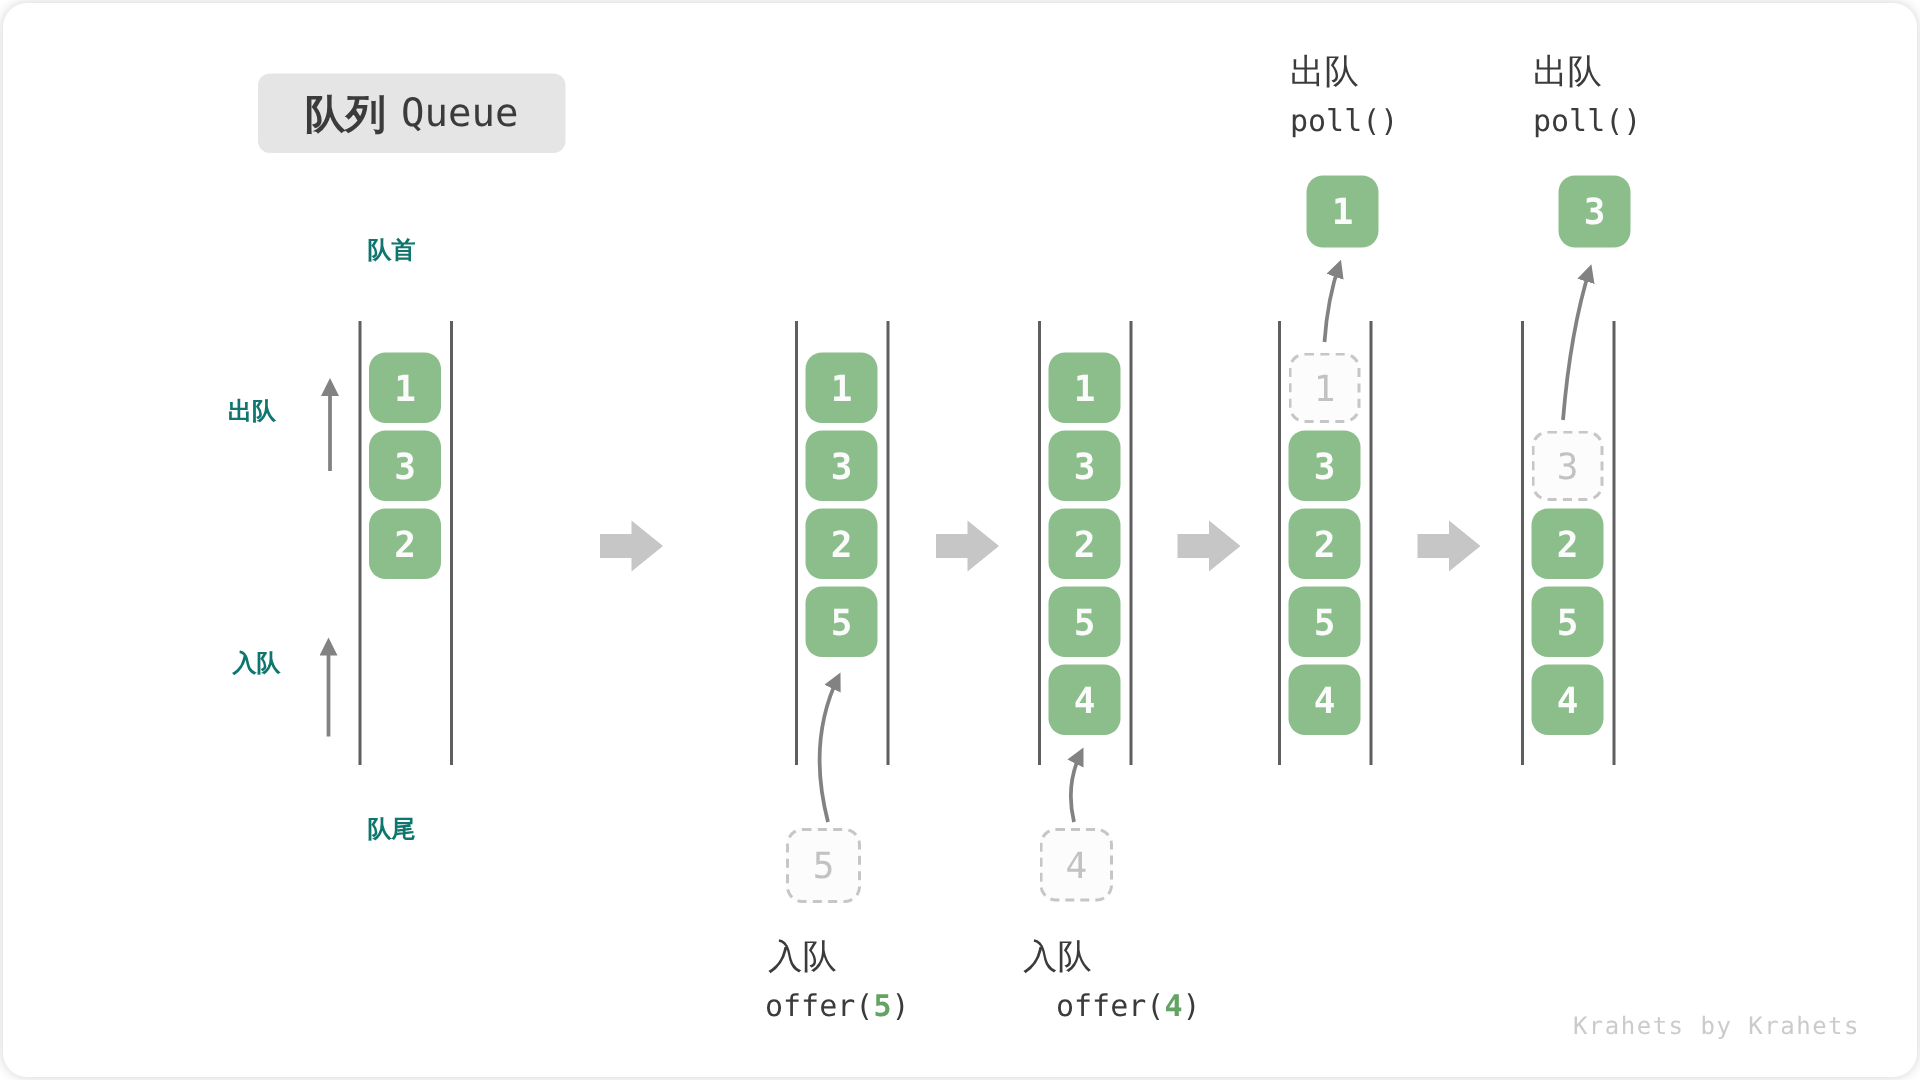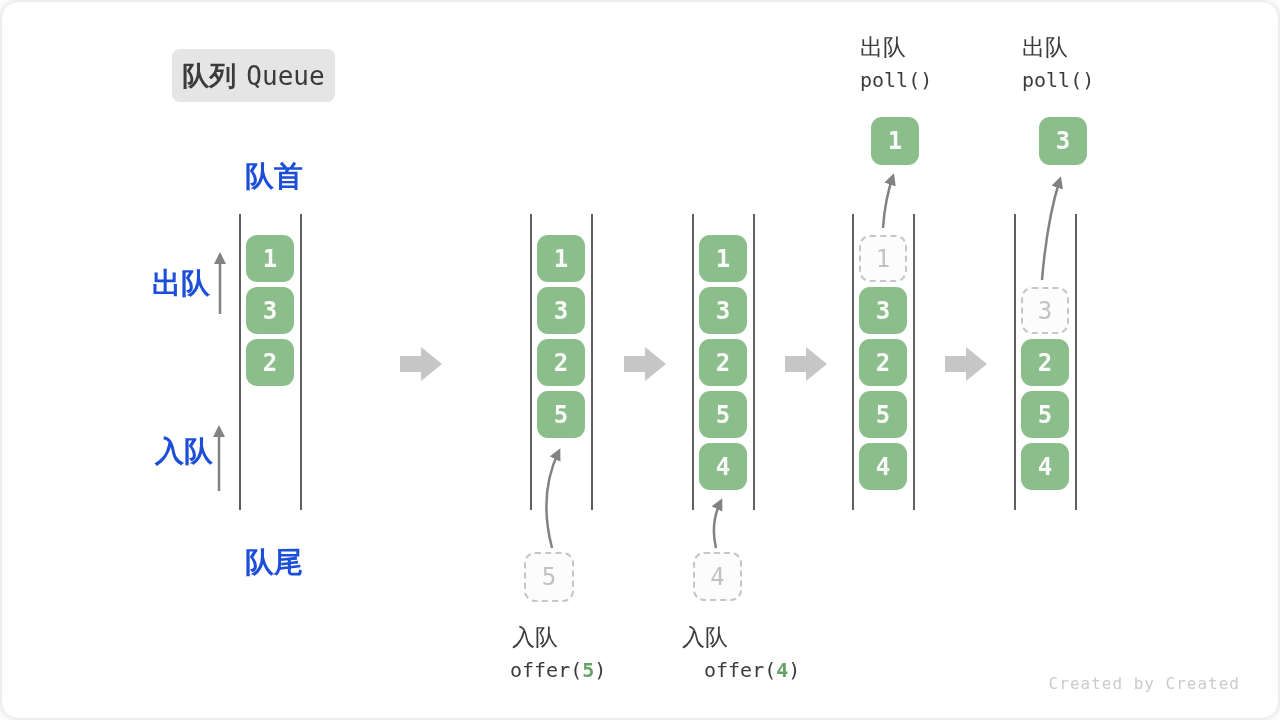--- a/index.html
+++ b/index.html
@@ -14,32 +14,32 @@
     width: 1276px; height: 716px;
     margin: 2px;
     background: #ffffff;
     border-radius: 16px;
     box-shadow: 0 0 8px rgba(0,0,0,0.18);
   }
   .abs { position: absolute; }
 
   .title-badge {
     left: 170px; top: 47px;
-    width: 163px; height: 53px;
+    width: 205px; height: 53px;
     background: #e5e5e5;
     border-radius: 8px;
     display: flex; align-items: center; justify-content: center;
     gap: 10px;
     color: #3b3b3b;
   }
   .title-zh { font-size: 27px; font-weight: 700; }
   .title-en { font-size: 26px; font-family: "DejaVu Sans Mono", monospace; }
 
   .cjk-label {
-    font-size: 29px; font-weight: 700; color: #1d4ed8;
+    font-size: 16px; font-weight: 700; color: #0f766e;
     white-space: nowrap;
   }
   .op-label {
     font-size: 23px; font-weight: 500; color: #3b3b3b;
     white-space: nowrap;
   }
   .code {
     font-size: 20px; font-family: "DejaVu Sans Mono", monospace;
     color: #3b3b3b; white-space: nowrap; font-weight: 500;
   }
@@ -138,21 +138,21 @@
   <div class="abs op-label" style="left:858px; top:30px;">出队</div>
   <div class="abs code" style="left:858px; top:66px;">poll()</div>
   <div class="abs op-label" style="left:1020px; top:30px;">出队</div>
   <div class="abs code" style="left:1020px; top:66px;">poll()</div>
 
   <div class="abs op-label" style="left:510px; top:620px;">入队</div>
   <div class="abs code" style="left:508px; top:656px;"><span>offer(</span><span class="arg">5</span><span>)</span></div>
   <div class="abs op-label" style="left:680px; top:620px;">入队</div>
   <div class="abs code" style="left:702px; top:656px;"><span>offer(</span><span class="arg">4</span><span>)</span></div>
 
-  <div class="abs watermark">Created by Created</div>
+  <div class="abs watermark">Krahets by Krahets</div>
 
   <svg class="overlay" width="1276" height="716" viewBox="0 0 1276 716">
     <defs>
       <marker id="ah" markerUnits="userSpaceOnUse" markerWidth="13" markerHeight="13" refX="9" refY="6" orient="auto">
         <path d="M0,0 L12,6 L0,12 Z" fill="#828282"></path>
       </marker>
     </defs>
 
     <line x1="218" y1="312" x2="218" y2="253" stroke="#828282" stroke-width="2.5" marker-end="url(#ah)"></line>
     <line x1="217" y1="489" x2="217" y2="426" stroke="#828282" stroke-width="2.5" marker-end="url(#ah)"></line>

